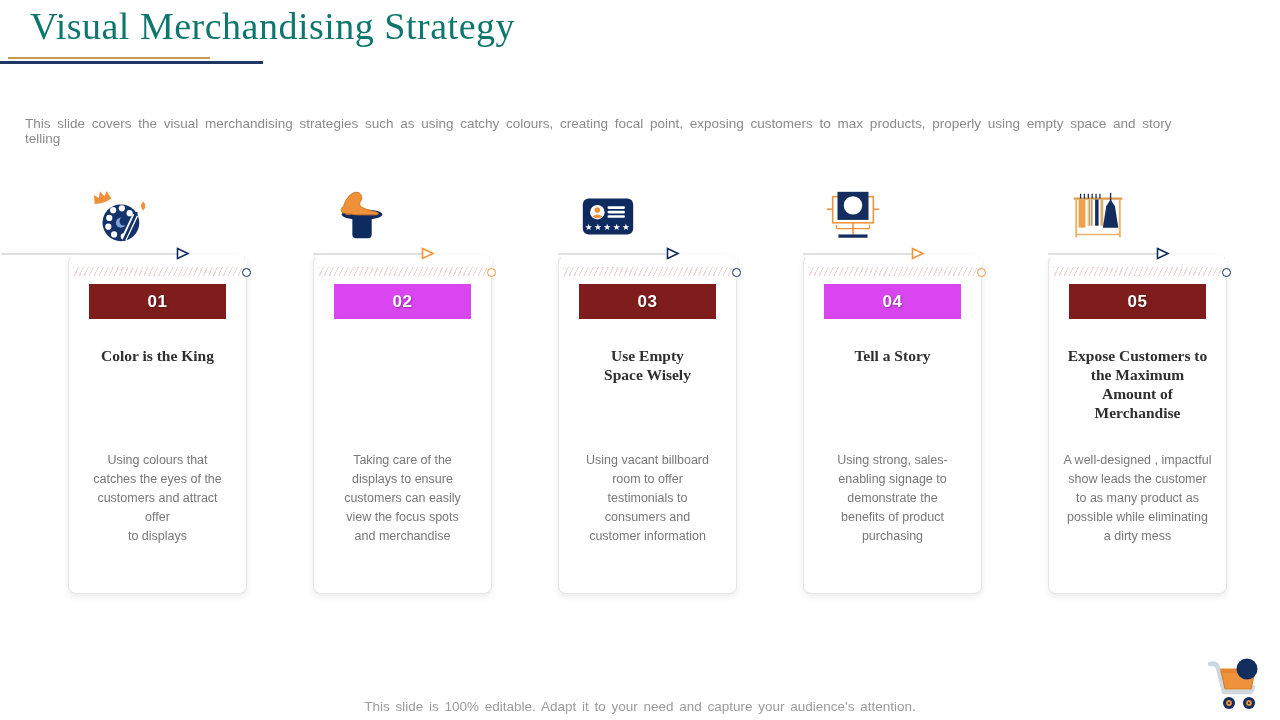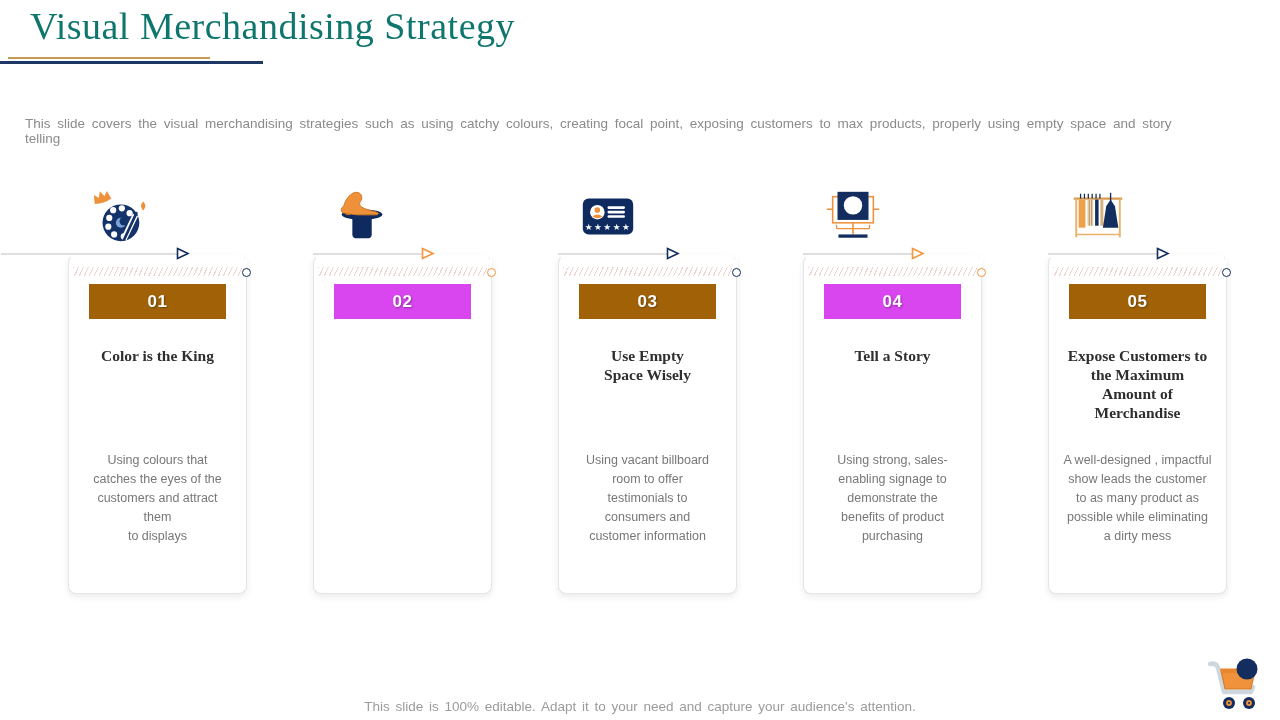--- a/index.html
+++ b/index.html
@@ -41,21 +41,21 @@
 
   .hatch {
     position:absolute; top:11px; left:4px; right:4px; height:9px;
     background:repeating-linear-gradient(115deg,#edd2d2 0px,#edd2d2 1px,transparent 1px,transparent 4.5px);
   }
   .banner {
     position:absolute; top:28px; left:20px; right:20px; height:35px;
     line-height:35px; text-align:center; color:#fff; font-weight:bold;
     font-size:17px; letter-spacing:0.5px; text-shadow:1px 1px 2px rgba(0,0,0,0.35);
   }
-  .banner.navy   { background:#a16207; }
+  .banner.navy   { background:#7f1d1d; }
   .banner.orange { background:#d946ef; }
 
   .card-title {
     position:absolute; top:90px; left:6px; right:6px; text-align:center;
     font-family:"Liberation Serif", serif; font-weight:bold;
     font-size:15.5px; line-height:19px; color:#2f2f2f; white-space:pre-line;
   }
   .card-body {
     position:absolute; top:195px; left:5px; right:5px; text-align:center;
     font-size:12.5px; line-height:19px; color:#777777; white-space:pre-line;
@@ -102,39 +102,44 @@
       <path d="M2.5,1.5 L13,6.5 L2.5,11.5 Z" fill="#fff" stroke="#132e5e" stroke-width="1.6"></path>
     </svg>
     <div class="mask-right"></div>
     <div class="ring"></div>
     <div class="hatch"></div>
     <div class="banner navy">01</div>
     <div class="card-title">Color is the King</div>
     <div class="card-body">Using colours that
 catches the eyes of the
 customers and attract
-them
+offer
 to displays</div>
   </div>
 
   <div class="card">
     <svg class="icon" viewBox="0 0 64 64">
       <path d="M21,29 L21,50 Q21,54 26,54 L36,54 Q41,54 41,50 L41,29 Z" fill="#0e2a5e"></path>
       <ellipse cx="31" cy="29.5" rx="21" ry="5.5" fill="#0e2a5e"></ellipse>
       <path d="M16.5,22 L14.5,29.5 L19,29.5 L20,23 Z" fill="#ef913b" stroke="#d07a25" stroke-width="0.8"></path>
       <path d="M13,28 C9,28 8,23 12,21 C14,13 20,6.5 25,6.5 C30,6.5 32,11 30,15 C28,18 28,20 31,22 C36,25 43,26 46,27 C49,28 48,29.8 45,29.8 L28,29.8 C22,29.8 17,28 13,28 Z" fill="#ef913b" stroke="#d07a25" stroke-width="1"></path>
     </svg>
     <div class="topline"></div>
     <svg class="arrow" viewBox="0 0 15 13">
       <path d="M2.5,1.5 L13,6.5 L2.5,11.5 Z" fill="#fff" stroke="#f5953c" stroke-width="1.6"></path>
     </svg>
     <div class="mask-right"></div>
     <div class="ring orange"></div>
     <div class="hatch"></div>
     <div class="banner orange">02</div>
+    <div class="card-body">Taking care of the
+displays to ensure
+customers can easily
+view the focus spots
+and merchandise</div>
   </div>
 
   <div class="card">
     <svg class="icon" viewBox="0 0 64 64">
       <rect x="6" y="13" width="52" height="37" rx="6" fill="#0e2a5e"></rect>
       <circle cx="21" cy="27" r="7.5" fill="#fff"></circle>
       <circle cx="21" cy="24.8" r="2.9" fill="#ef913b"></circle>
       <path d="M15.8,31.5 Q21,27.3 26.2,31.5 Q21,35 15.8,31.5 Z" fill="#ef913b"></path>
       <rect x="31.5" y="21" width="18" height="2.7" rx="1.2" fill="#fff"></rect>
       <rect x="31.5" y="25.6" width="18" height="2.7" rx="1.2" fill="#fff"></rect>

